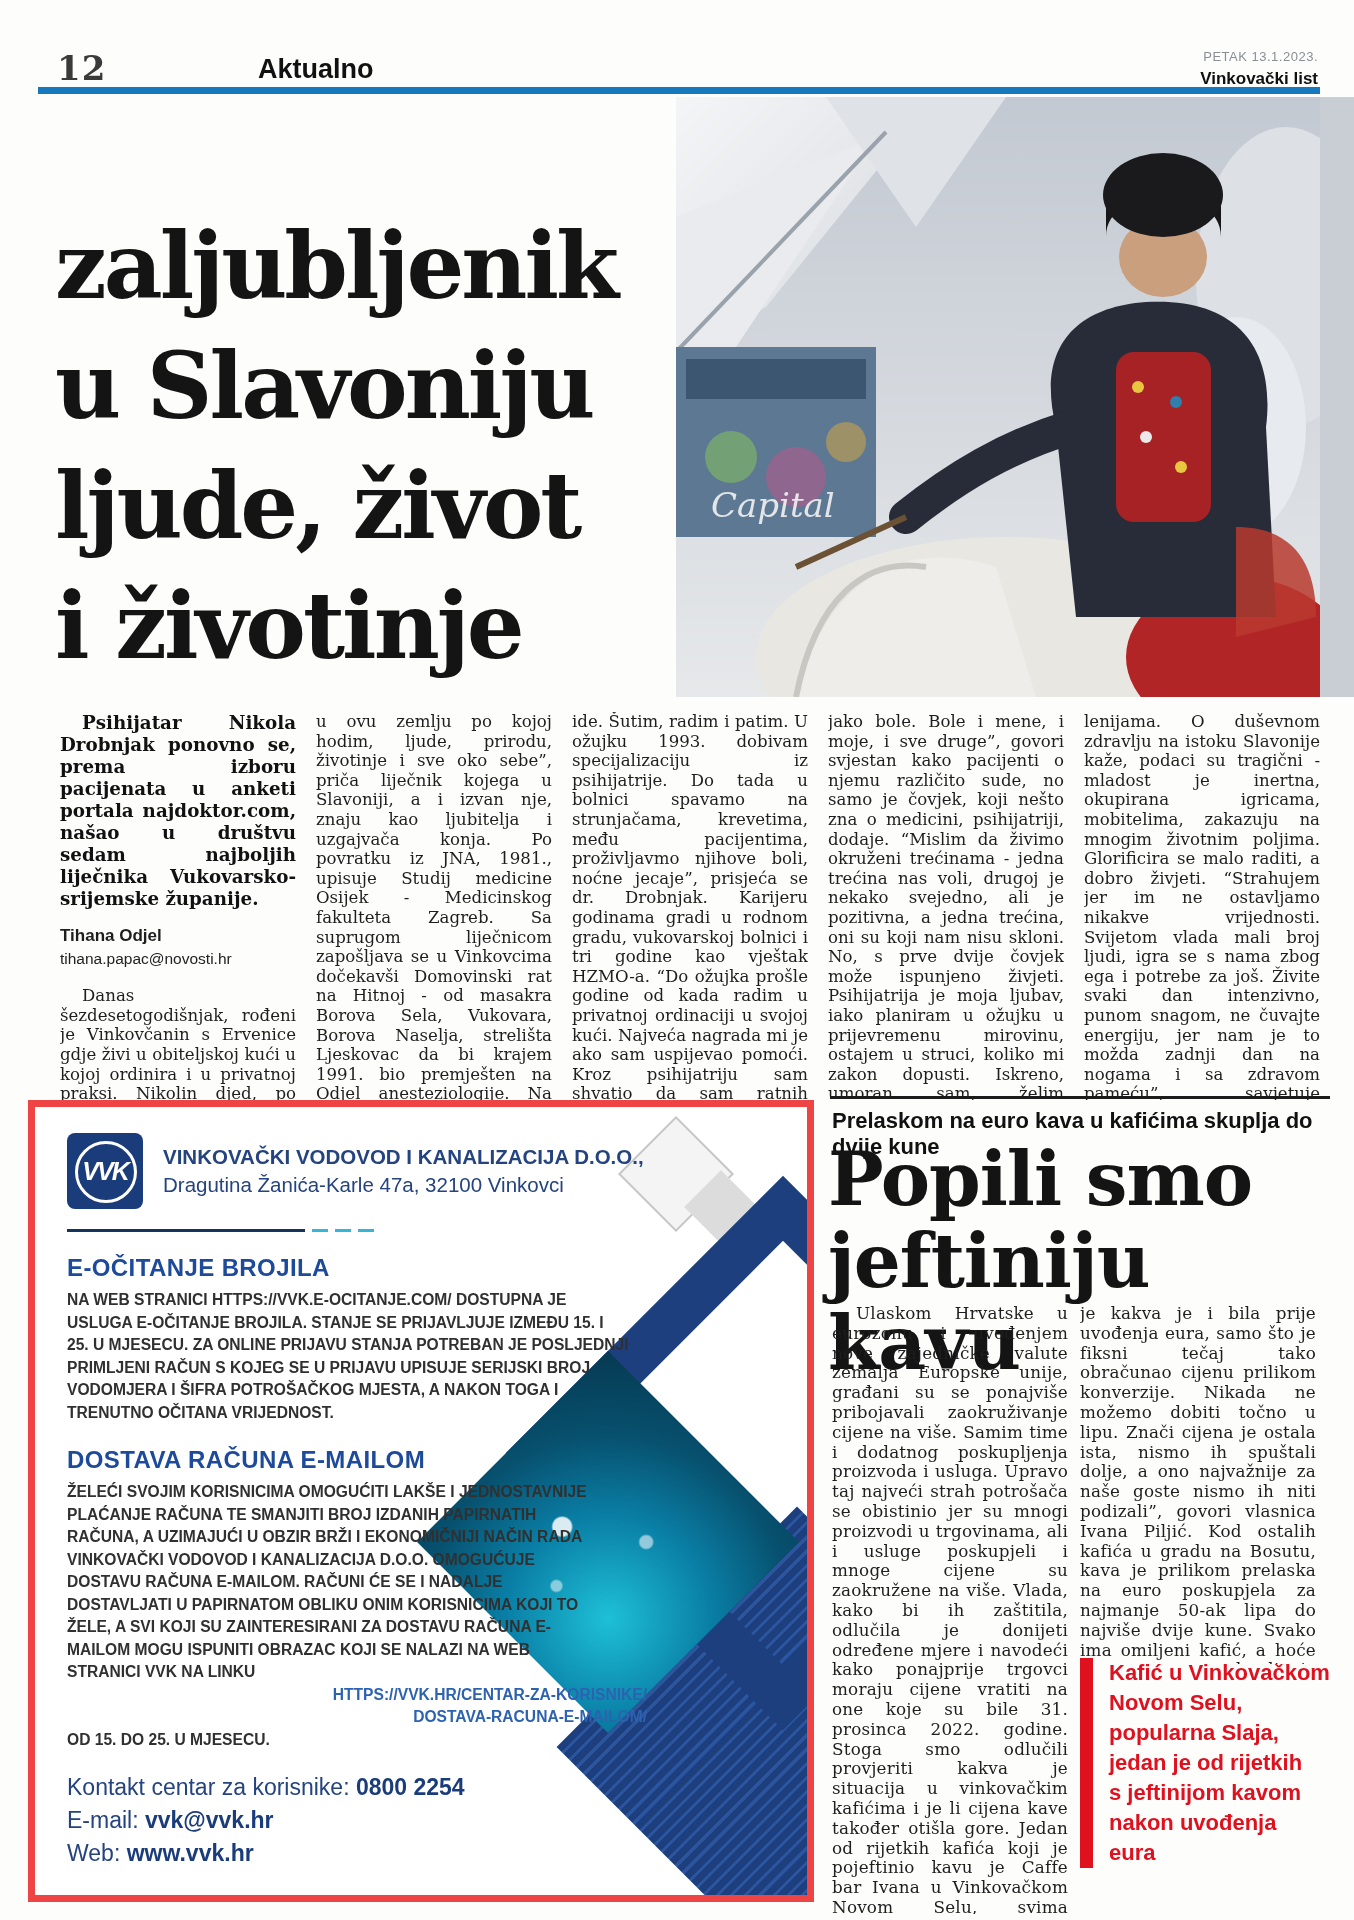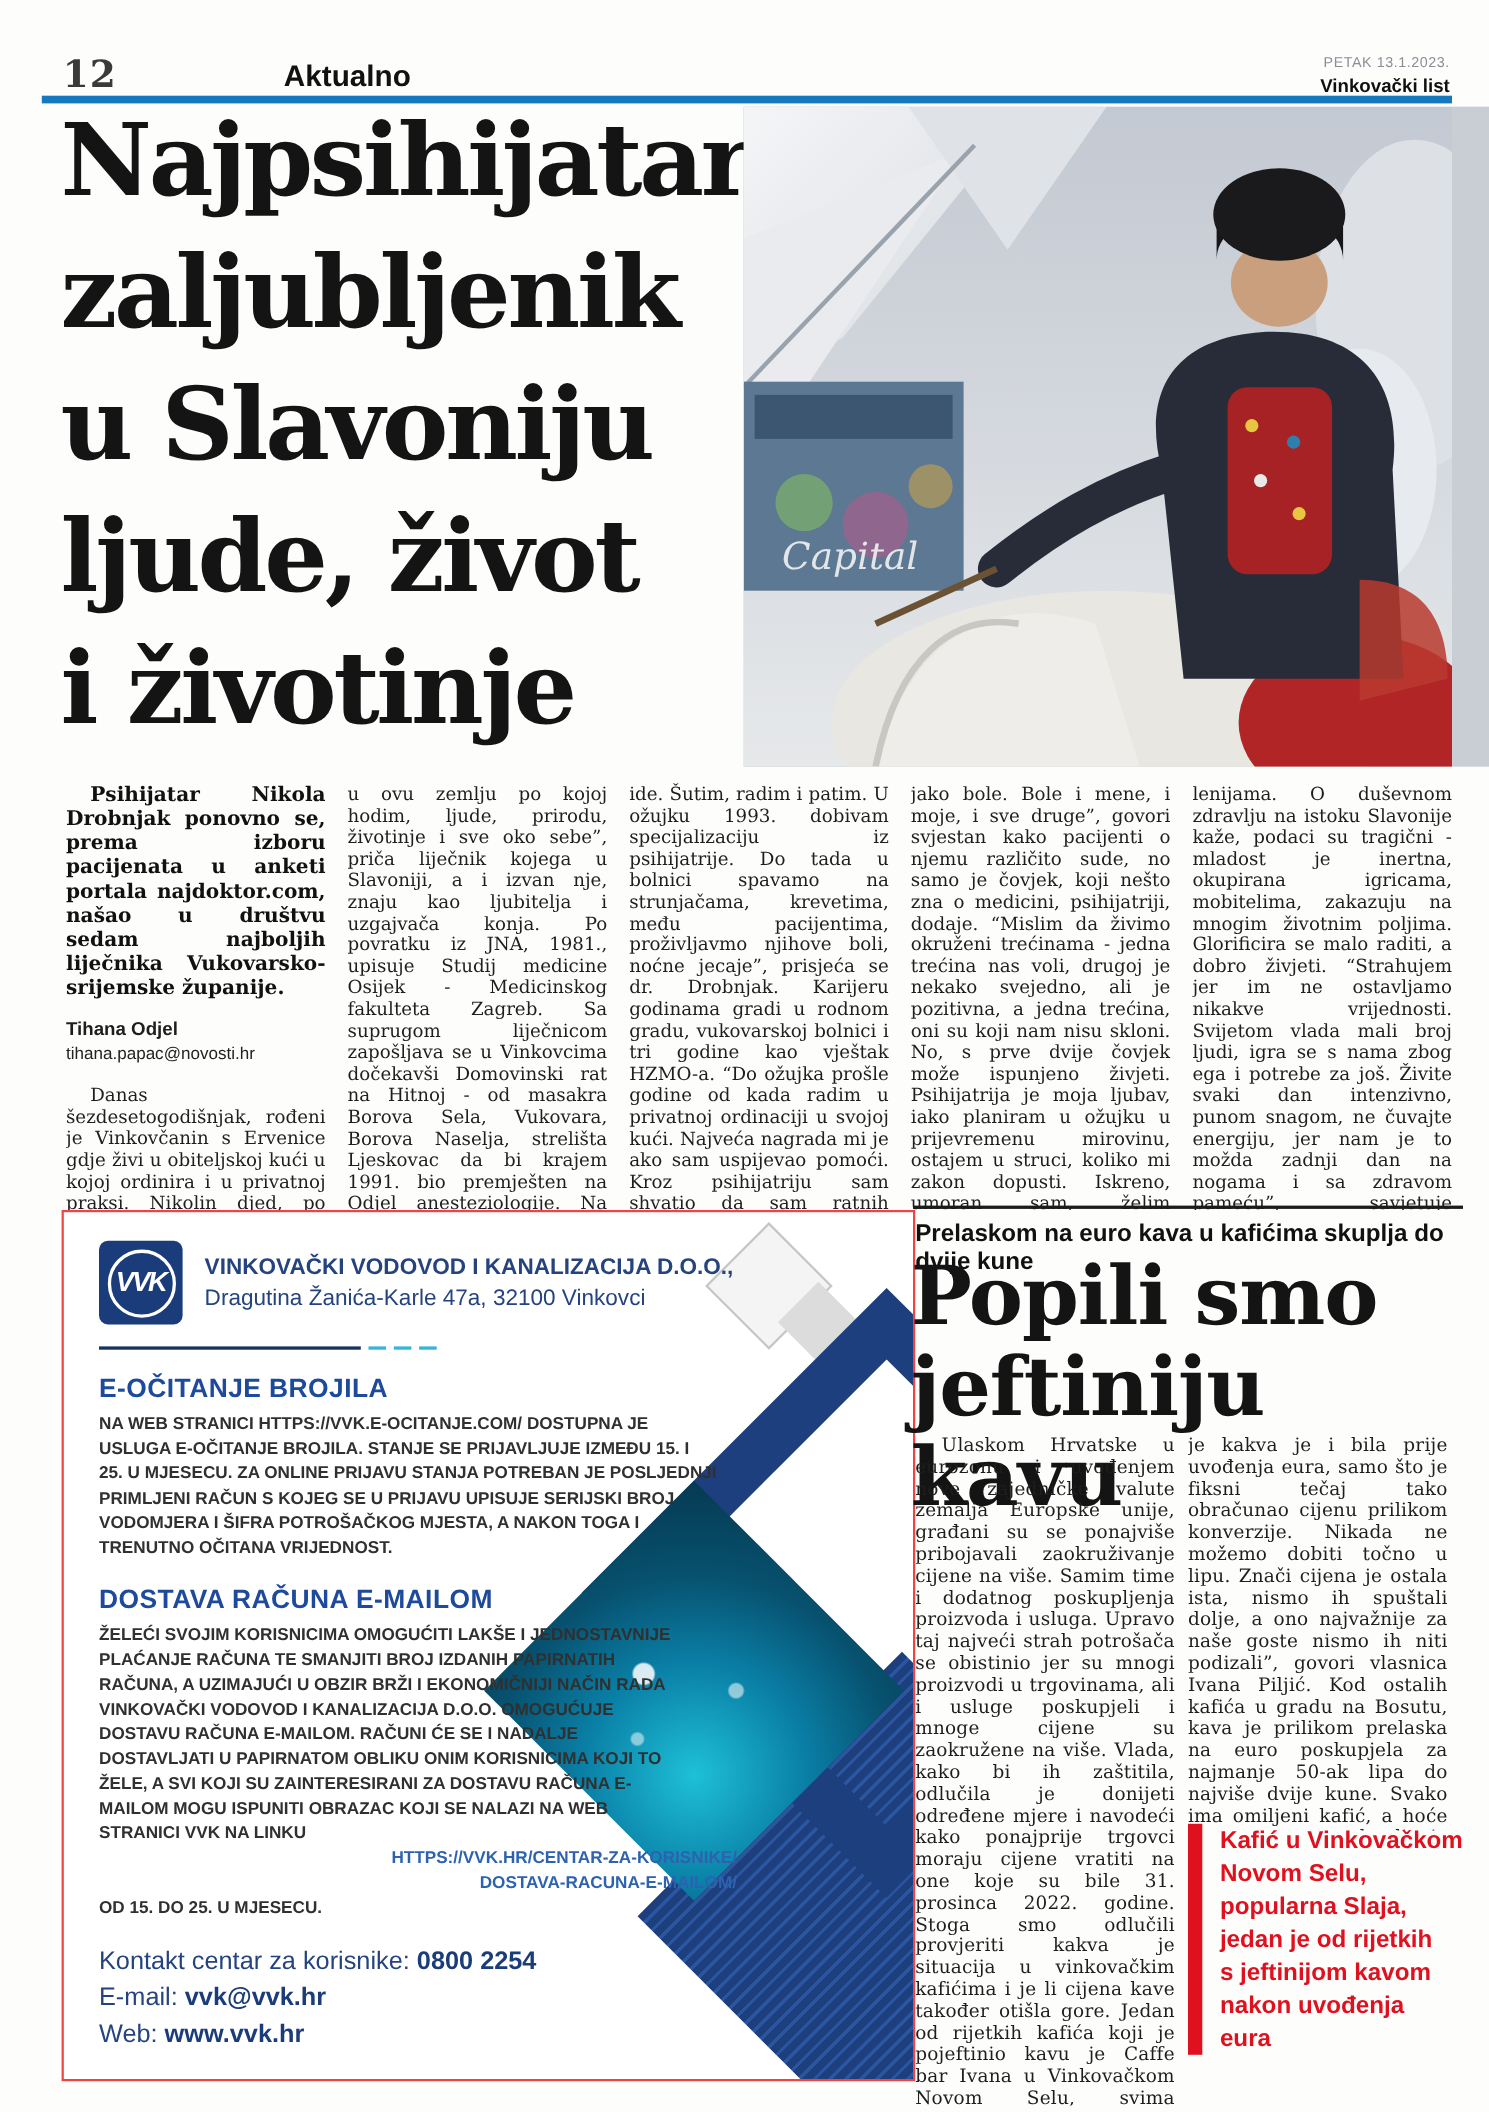--- a/index.html
+++ b/index.html
@@ -28,22 +28,22 @@
   .col p{margin:0;}
   .c1{left:60px;} .c2{left:316px;} .c3{left:572px;} .c4{left:828px;} .c5{left:1084px;}
   .intro{font-weight:700;font-size:18.3px;line-height:22px;text-indent:22px;color:#111;}
   .byline{font-family:"Liberation Sans",sans-serif;font-weight:700;font-size:17px;
           margin-top:16px !important;text-align:left;}
   .byline-email{font-family:"Liberation Sans",sans-serif;font-size:15.5px;color:#222;
           margin-top:3px !important;text-align:left;}
   .col .bodytext{margin-top:18px;text-indent:22px;}
 
   
-  .ad{position:absolute;left:56px;top:1100px;width:772px;height:788px;background:#fff;
-      border:2px solid #ef4444;overflow:hidden;}
+  .ad{position:absolute;left:28px;top:1100px;width:772px;height:788px;background:#fff;
+      border:7px solid #ef4444;overflow:hidden;}
   .ad-art{position:absolute;right:0;top:0;width:430px;height:788px;z-index:1;}
   .dia{position:absolute;transform:rotate(45deg);}
   .dia-gray1{left:258px;top:26px;width:78px;height:78px;border:2px solid #c6c6c6;background:#f4f4f4;}
   .dia-gray2{left:318px;top:74px;width:52px;height:52px;background:#dcdcdc;}
   .dia-ring{left:210px;top:150px;width:300px;height:300px;border:46px solid #1d3f7d;}
   .dia-water{left:96px;top:300px;width:270px;height:270px;
              background:
                radial-gradient(circle at 34% 58%, rgba(255,255,255,.85) 0 9px, rgba(255,255,255,0) 11px),
                radial-gradient(circle at 60% 40%, rgba(255,255,255,.55) 0 6px, rgba(255,255,255,0) 8px),
                radial-gradient(circle at 48% 75%, rgba(255,255,255,.5) 0 5px, rgba(255,255,255,0) 7px),
@@ -96,21 +96,21 @@
 
   <div class="pagenum">12</div>
   <div class="section">Aktualno</div>
   <div class="dateline">
     <div class="date">PETAK 13.1.2023.</div>
     <div class="pub">Vinkovački list</div>
   </div>
   <div class="blue-rule"></div>
 
   <h1 class="headline1">
-    <span>Najpsihijatar</span><br>
+    <br>
     <span>zaljubljenik</span><br>
     <span>u Slavoniju</span><br>
     <span>ljude, život</span><br>
     <span>i životinje</span>
   </h1>
 
   <div class="photo">
     <svg width="644" height="600" viewBox="0 0 644 600" xmlns="http://www.w3.org/2000/svg">
       <defs>
         <linearGradient id="sky" x1="0" y1="0" x2="0" y2="1">

